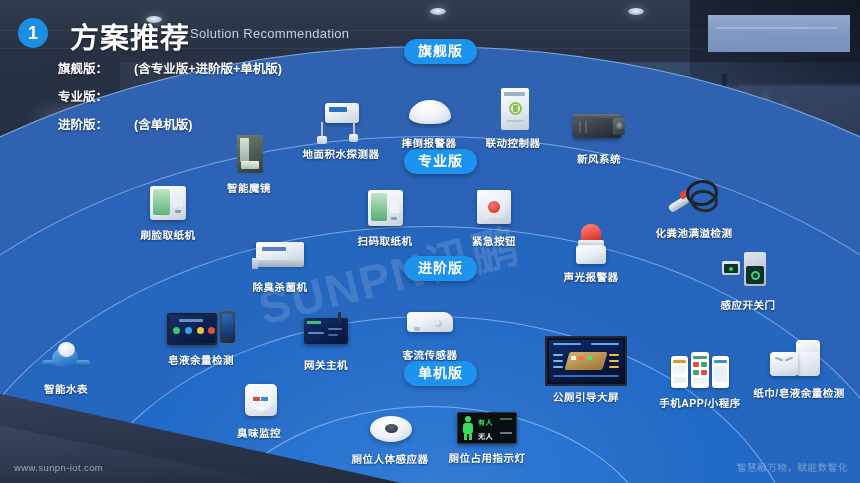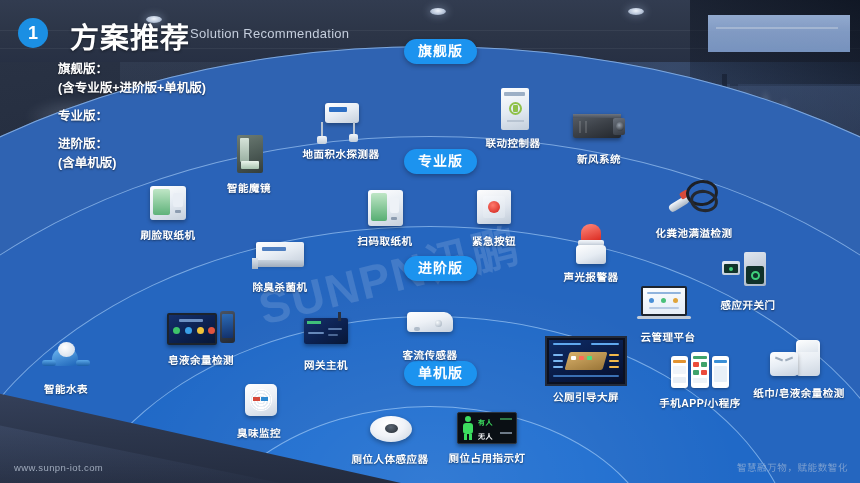--- a/index.html
+++ b/index.html
@@ -159,21 +159,20 @@
     position: absolute; left: 172px; top: 12px;
     font-size: 13px; color: #c5cedd; white-space: nowrap; letter-spacing: .3px;
   }
 
   .tier-legend { position: absolute; left: 58px; top: 58px; }
   .tier-line {
     display: flex; align-items: baseline;
     font-size: 12.5px; font-weight: bold; color: #ffffff;
     margin-bottom: 9px; white-space: nowrap;
     text-shadow: 0 1px 2px rgba(0,0,0,0.55);
-    flex-direction: column;
   }
   .tier-line .t-name { width: 76px; display: inline-block; }
   .tier-line .t-desc { display: inline-block; }
 
   
   .pill {
     position: absolute;
     background: #1c93ef;
     color: #ffffff;
     font-size: 14px; font-weight: bold;
@@ -358,20 +357,26 @@
       <div class="dev dev-box" style="left:12px; top:4px; width:34px; height:20px; border-radius:3px;"></div>
       <div class="dev" style="left:16px; top:8px; width:18px; height:5px; border-radius:1px; background:#2d6fc4;"></div>
       <div class="dev" style="left:8px; top:23px; width:2px; height:16px; background:#b8c4d2;"></div>
       <div class="dev" style="left:4px; top:37px; width:10px; height:8px; border-radius:2px; background:linear-gradient(180deg,#f2f6fb,#c2cedb);"></div>
       <div class="dev" style="left:40px; top:23px; width:2px; height:14px; background:#b8c4d2;"></div>
       <div class="dev" style="left:36px; top:35px; width:9px; height:8px; border-radius:2px; background:linear-gradient(180deg,#f2f6fb,#c2cedb);"></div>
     </div>
     <div class="cap">地面积水探测器</div>
   </div>
 
+  <div class="node" style="left:429px; top:88px;">
+    <div class="thumb">
+      <div class="dev" style="left:8px; top:12px; width:42px; height:24px; border-radius:50% 50% 42% 42%/70% 70% 30% 30%; background:radial-gradient(ellipse at 42% 28%,#ffffff 0%,#eef2f7 48%,#c5cfdb 100%); box-shadow:0 2px 5px rgba(0,0,0,0.33);"></div>
+    </div>
+    <div class="cap">摔倒报警器</div>
+  </div>
 
   <div class="node" style="left:513px; top:88px;">
     <div class="thumb">
       <div class="dev" style="left:16px; top:0px; width:28px; height:42px; border-radius:2px; background:linear-gradient(165deg,#fdfefe,#e3eaf2 55%,#c3cedb);"></div>
       <div class="dev" style="left:19px; top:4px; width:21px; height:4px; border-radius:1px; background:#9db0c6;"></div>
       <div class="dev" style="left:24px; top:14px; width:13px; height:13px; border-radius:50%; border:2px solid #8fc14a; box-sizing:border-box;"></div>
       <div class="dev" style="left:28px; top:17px; width:5px; height:7px; background:#8fc14a; border-radius:1px;"></div>
       <div class="dev" style="left:22px; top:32px; width:17px; height:2px; background:#b8c4d2;"></div>
     </div>
     <div class="cap">联动控制器</div>
@@ -477,33 +482,20 @@
 
   <div class="node" style="left:430px; top:300px;">
     <div class="thumb">
       <div class="dev" style="left:5px; top:12px; width:46px; height:20px; border-radius:4px 9px 4px 4px; background:linear-gradient(165deg,#ffffff 0%,#edf1f6 45%,#c7d1dd 100%); box-shadow:0 2px 5px rgba(0,0,0,0.32);"></div>
       <div class="dev" style="left:12px; top:27px; width:6px; height:4px; border-radius:2px; background:#b0bcc9;"></div>
       <div class="dev" style="left:33px; top:20px; width:7px; height:7px; border-radius:50%; background:radial-gradient(circle at 35% 35%,#f7fafc,#9aa8b8);"></div>
     </div>
     <div class="cap">客流传感器</div>
   </div>
 
-  <div class="node" style="left:668px; top:282px;">
-    <div class="thumb" style="width:62px;">
-      <div class="dev" style="left:4px; top:4px; width:46px; height:30px; border-radius:2px; background:#1d242e; padding:2px;"></div>
-      <div class="dev" style="left:6px; top:6px; width:42px; height:26px; background:linear-gradient(170deg,#fbfdff,#e4ecf6);"></div>
-      <div class="scr-dot" style="left:10px; top:10px; width:34px; height:2px; background:#8fb3dd;"></div>
-      <div class="scr-dot" style="left:12px; top:16px; width:5px; height:5px; border-radius:50%; background:#4a8fd6;"></div>
-      <div class="scr-dot" style="left:24px; top:16px; width:5px; height:5px; border-radius:50%; background:#4ac07a;"></div>
-      <div class="scr-dot" style="left:36px; top:16px; width:5px; height:5px; border-radius:50%; background:#e0a43a;"></div>
-      <div class="scr-dot" style="left:12px; top:25px; width:30px; height:2px; background:#b8cbe4;"></div>
-      <div class="dev" style="left:0px; top:34px; width:54px; height:3px; border-radius:2px; background:#c3ccd8;"></div>
-    </div>
-    <div class="cap">云管理平台</div>
-  </div>
 
 
   <div class="node" style="left:259px; top:378px;">
     <div class="thumb">
       <div class="dev" style="left:14px; top:6px; width:32px; height:32px; border-radius:5px; background:linear-gradient(160deg,#ffffff,#e9eef5 55%,#cbd5e1); box-shadow:0 2px 4px rgba(0,0,0,0.3);"></div>
       <div class="dev" style="left:19px; top:11px; width:22px; height:22px; border-radius:50%; background:repeating-radial-gradient(circle at 50% 50%, #e7edf4 0 1.5px, #ffffff 1.5px 3px);"></div>
       <div class="dev" style="left:22px; top:19px; width:7px; height:4px; background:#d64a3c;"></div>
       <div class="dev" style="left:30px; top:19px; width:7px; height:4px; background:#2f8ad1;"></div>
     </div>
     <div class="cap">臭味监控</div>

